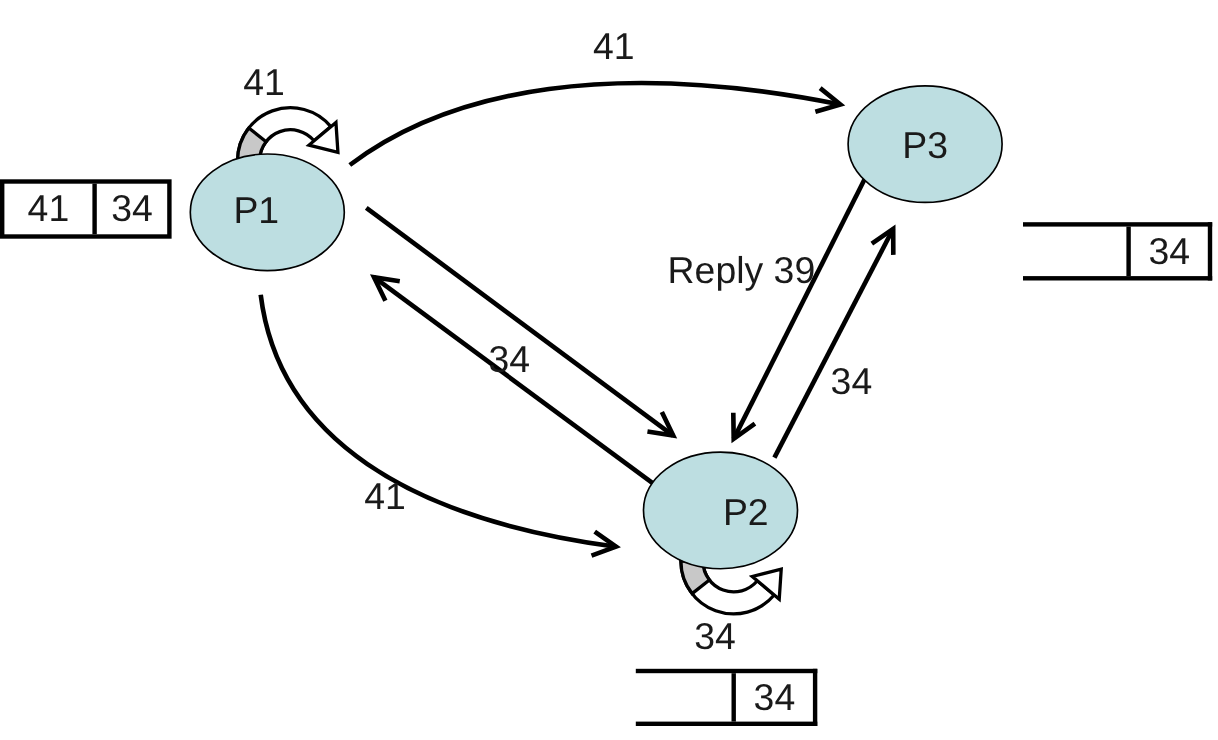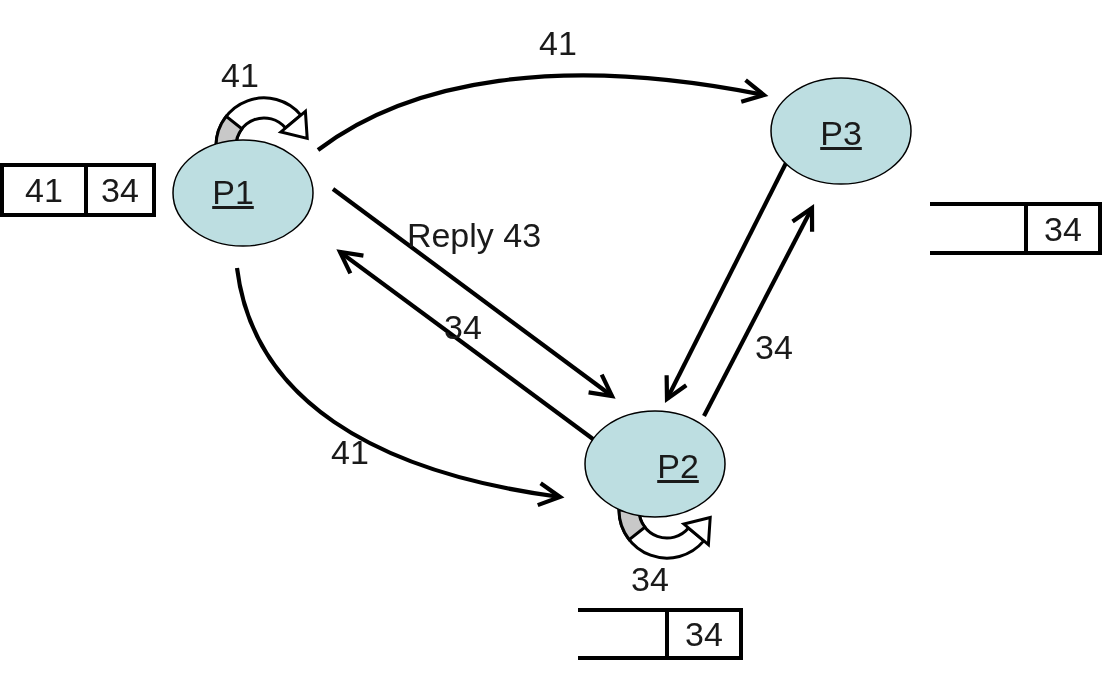--- a/index.html
+++ b/index.html
@@ -7,21 +7,21 @@
     position:relative;width:1107px;height:673px;background:#fff;overflow:hidden;
     font-family:"Liberation Sans",sans-serif;color:#1a1a1a;
   }
   .canvas svg{position:absolute;left:0;top:0;}
   .lbl{
     position:absolute;transform:translate(-50%,-50%);
     font-size:34px;line-height:1;white-space:nowrap;color:#1a1a1a;
   }
   .node-lbl{
     position:absolute;transform:translate(-50%,-50%);
-    font-size:34px;line-height:1;white-space:nowrap;color:#1a1a1a;text-decoration:underline;
+    font-size:34px;line-height:1;white-space:nowrap;color:#1a1a1a;
   }
   .queue{
     position:absolute;display:flex;box-sizing:border-box;
     border:4px solid #000;background:#fff;
   }
   .queue.open-left{border-left:none;}
   .qcell{
     display:flex;align-items:center;justify-content:center;
     font-size:34px;line-height:1;color:#1a1a1a;box-sizing:border-box;
   }
@@ -65,22 +65,22 @@
     <ellipse cx="655" cy="464" rx="70" ry="53" stroke="#000000" stroke-width="1.5" fill="#bddee1"></ellipse>
     <ellipse cx="841" cy="131" rx="70" ry="53" stroke="#000000" stroke-width="1.5" fill="#bddee1"></ellipse>
   </svg>
 
   <div class="node-lbl" style="left:233px;top:192px">P1</div>
   <div class="node-lbl" style="left:678px;top:466px">P2</div>
   <div class="node-lbl" style="left:841px;top:133px">P3</div>
 
   <div class="lbl" style="left:240px;top:75px">41</div>
   <div class="lbl" style="left:558px;top:43px">41</div>
-  <div class="lbl" style="left:474px;top:235px">Reply 43</div>
   <div class="lbl" style="left:463px;top:327px">34</div>
+  <div class="lbl" style="left:674px;top:246px">Reply 39</div>
   <div class="lbl" style="left:774px;top:347px">34</div>
   <div class="lbl" style="left:350px;top:452px">41</div>
   <div class="lbl" style="left:650px;top:579px">34</div>
 
   <div class="queue" style="left:0;top:163px;width:156px;height:54px">
     <div class="qcell grow">41</div>
     <div class="qcell divided" style="width:68px">34</div>
   </div>
 
   <div class="queue open-left" style="left:930px;top:202px;width:172px;height:53px">

